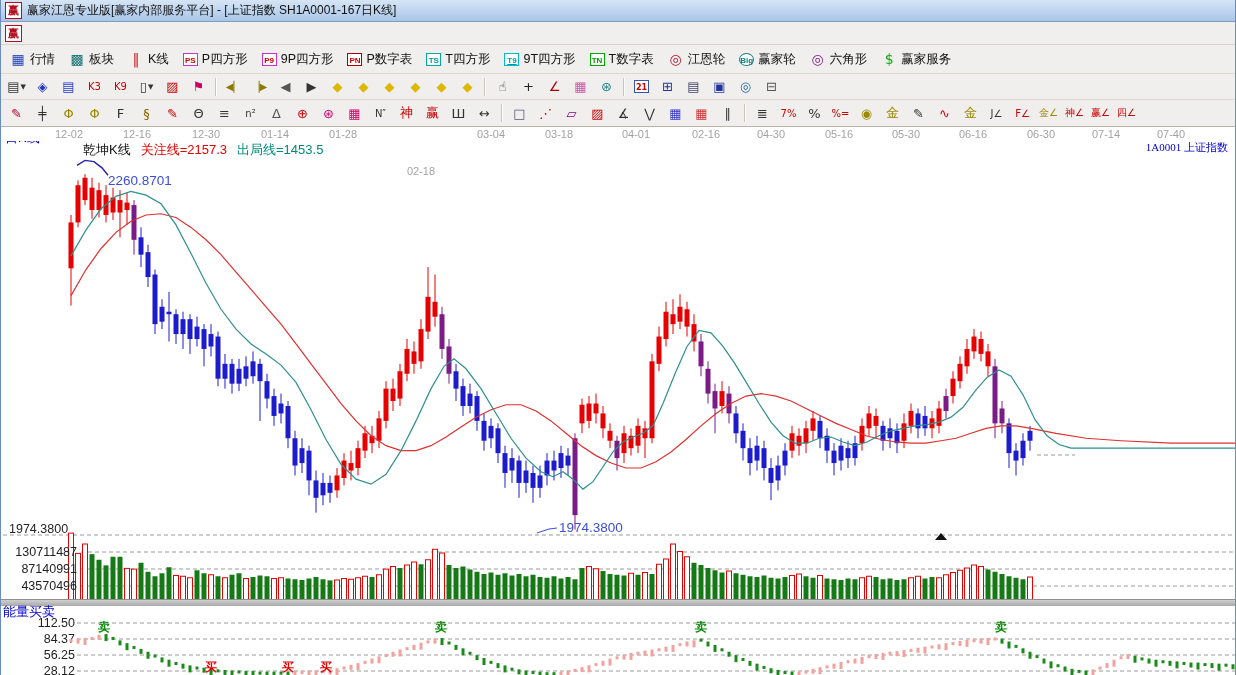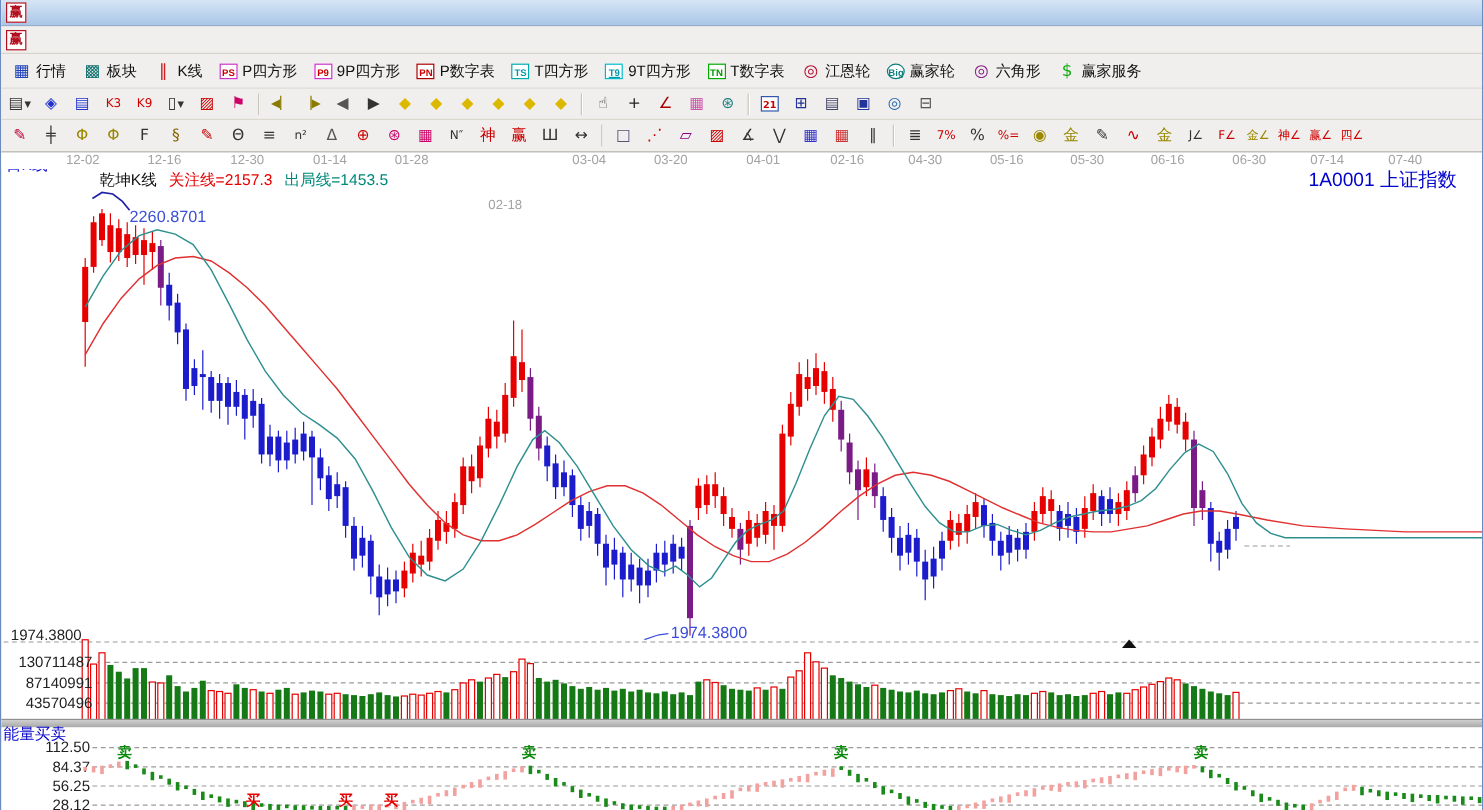--- a/index.html
+++ b/index.html
@@ -33,21 +33,21 @@
   .vsep{width:1px;height:18px;background:#c9c5bd;border-right:1px solid #fff;margin:0 3px;flex:none;}
   .drop{font-size:7px;color:#333;margin-left:1px;}
   
   #datestrip{position:absolute;left:0;top:127px;width:100%;height:14px;background:#fff;z-index:4;}
   #datestrip .dt{position:absolute;top:1px;transform:translateX(-50%);font-size:11px;color:#a3a3a3;}
   #lbl-dayk{position:absolute;left:4px;top:129px;font-size:13px;color:#0000cc;z-index:4;}
   #hdr-ind{position:absolute;left:82px;top:141px;font-size:13px;z-index:4;display:flex;gap:10px;background:transparent;}
   #hdr-ind .qk{color:#111;}
   #hdr-ind .gz{color:#e60000;}
   #hdr-ind .cj{color:#00897b;}
-  #lbl-sym{position:absolute;right:21px;top:140px;font-size:16px;color:#0000cc;z-index:4;}
+  #lbl-sym{position:absolute;right:7px;top:140px;font-size:11px;color:#0000cc;z-index:4;font-family:Liberation Serif, serif;}
   #lbl-energy{position:absolute;left:2px;top:603px;font-size:13px;color:#0000cc;z-index:4;}
   #splitter{position:absolute;left:0;top:599px;width:100%;height:6px;
     background:linear-gradient(#cfcfcf,#a9a9a9);border-top:1px solid #8f8f8f;z-index:3;}
   #chartsvg{position:absolute;left:0;top:0;z-index:1;}
 </style>
 </head>
 <body>
 
 <svg id="chartsvg" width="1236" height="675">
     <g>
@@ -673,20 +673,21 @@
     </g>
     <g font-size="13.5">
       <text x="107" y="185" fill="#3b4ed8">2260.8701</text>
       <polyline points="536,533 548,529 556,528" fill="none" stroke="#3b4ed8" stroke-width="1"></polyline>
       <text x="558" y="532" fill="#3b4ed8">1974.3800</text>
     </g>
   </svg>
 
 <div id="titlebar">
   <span class="applogo">赢</span>
+  <span class="ttl">赢家江恩专业版[赢家内部服务平台] - [上证指数 SH1A0001-167日K线]</span>
 </div>
 
 <div id="menubar">
   <span class="applogo">赢</span>
 </div>
 
 <div id="toolbar-main" class="tbrow">
     <span class="tbtn">
       <span class="glyph" style="color: rgb(34, 68, 187);">▦</span>
       <span>行情</span>
@@ -970,21 +971,21 @@
 
 <div id="lbl-dayk">日K线</div>
 <div id="datestrip">
     <span class="dt" style="left: 68px;">12-02</span>
     <span class="dt" style="left: 136px;">12-16</span>
     <span class="dt" style="left: 205px;">12-30</span>
     <span class="dt" style="left: 274px;">01-14</span>
     <span class="dt" style="left: 342px;">01-28</span>
     <span class="dt" style="left: 420px; margin-top: 37px;">02-18</span>
     <span class="dt" style="left: 490px;">03-04</span>
-    <span class="dt" style="left: 558px;">03-20</span>
+    <span class="dt" style="left: 558px;">03-18</span>
     <span class="dt" style="left: 635px;">04-01</span>
     <span class="dt" style="left: 705px;">02-16</span>
     <span class="dt" style="left: 770px; text-align: right;">04-30</span>
     <span class="dt" style="left: 838px;">05-16</span>
     <span class="dt" style="left: 905px;">05-30</span>
     <span class="dt" style="left: 972px;">06-16</span>
     <span class="dt" style="left: 1040px;">06-30</span>
     <span class="dt" style="left: 1105px;">07-14</span>
     <span class="dt" style="left: 1170px;">07-40</span>
   </div>

